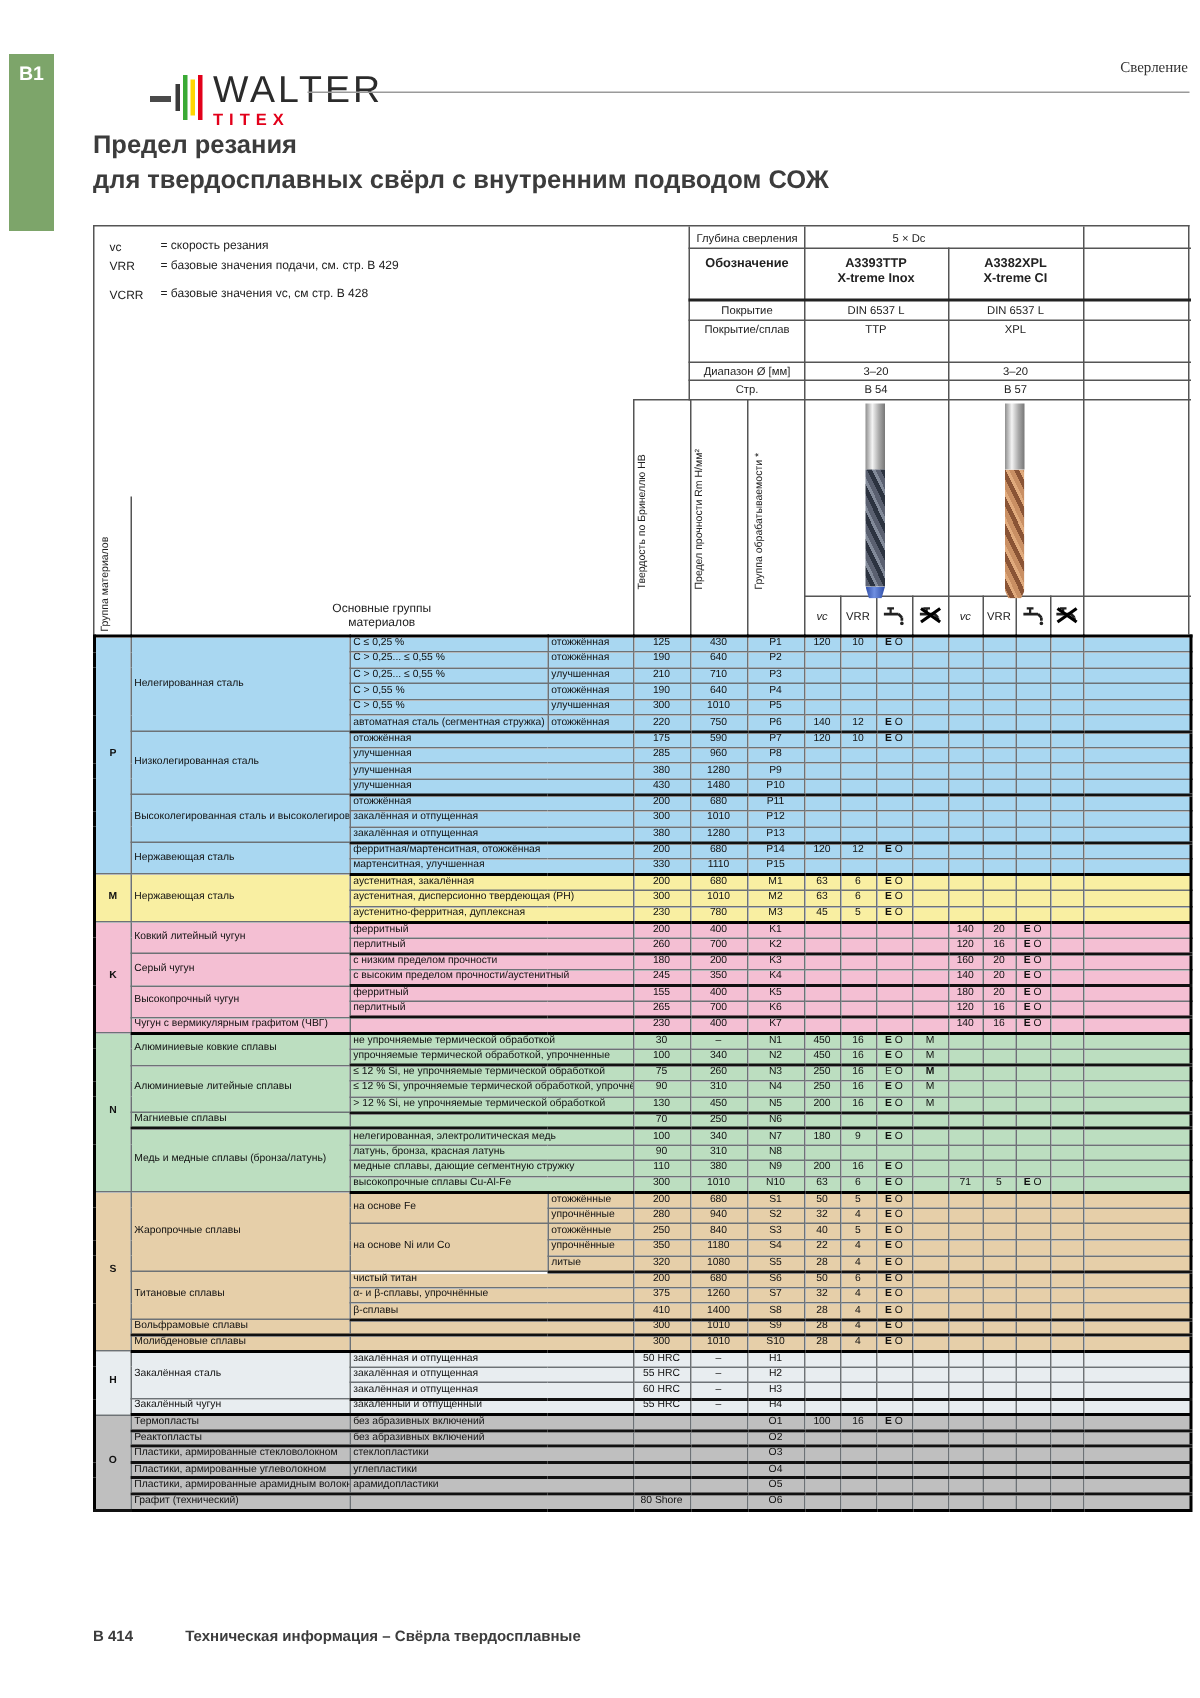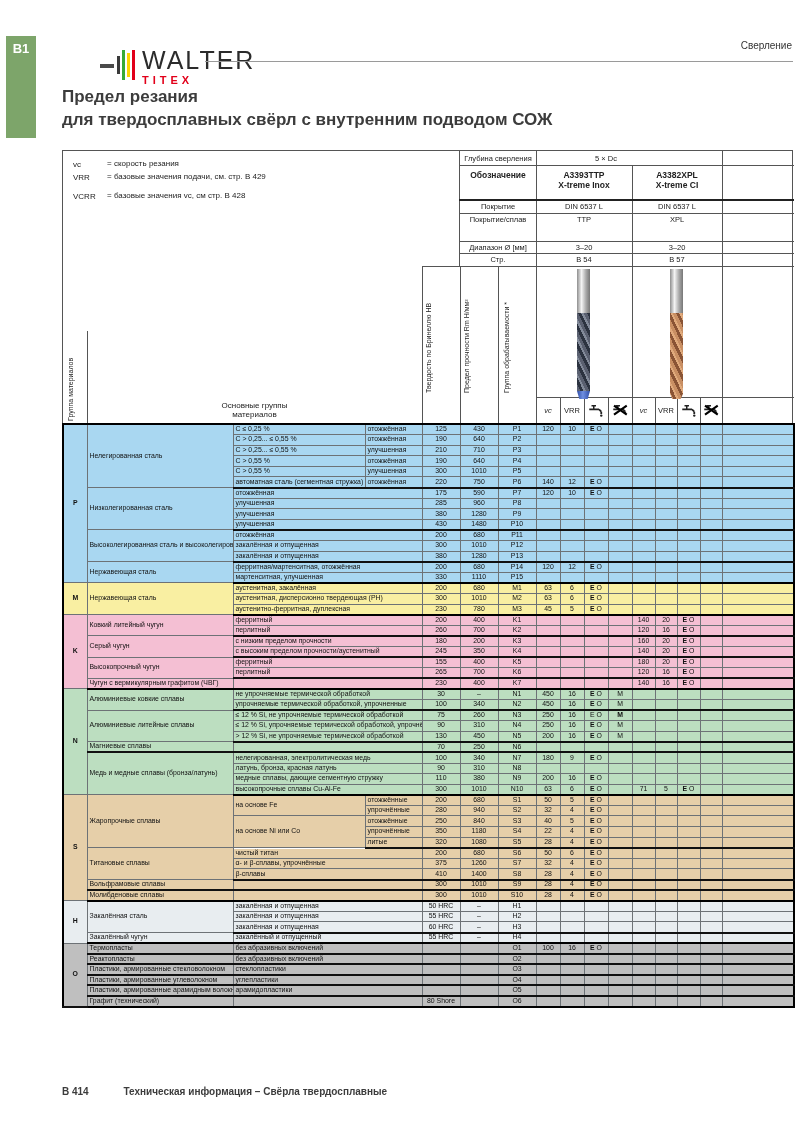--- a/index.html
+++ b/index.html
@@ -1,32 +1,32 @@
 <!DOCTYPE html>
 <html><head>
 <meta charset="utf-8">
 <style>
   html,body{margin:0;padding:0;background:#e9e9e9;}
   *{box-sizing:border-box;font-family:"Liberation Sans",sans-serif;}
   .page{position:relative;width:800px;height:1132px;background:#fff;margin:0 auto;outline:1px solid #c6c6c6;overflow:hidden;}
 
   
-  .b1tab{position:absolute;left:6px;top:36px;width:30px;height:102px;background:#7da56a;color:#fff;
+  .b1tab{position:absolute;left:6px;top:36px;width:30px;height:118px;background:#7da56a;color:#fff;
          font-weight:bold;font-size:13px;text-align:center;padding-top:5px;}
   .logo{position:absolute;left:100px;top:48px;display:flex;align-items:flex-start;}
   .logo-mark{display:flex;align-items:center;height:34px;margin-right:5px;}
   .logo-dash{width:14px;height:4px;background:#4a4a4a;margin-right:3px;margin-top:2px;}
   .lbar{width:3px;margin-right:2px;}
   .b0{height:18px;background:#3a3a3a;}
   .b1{height:30px;background:#3aaa35;}
   .b2{height:24px;background:#ffd500;}
   .b3{height:30px;background:#e2001a;}
   .logo-walter{font-size:25px;font-weight:normal;letter-spacing:2px;color:#2b2b2b;line-height:1;}
   .logo-titex{font-size:11px;font-weight:bold;letter-spacing:4px;color:#e2001a;line-height:1;margin-top:2px;}
-  .hdr-right{position:absolute;right:8px;top:40px;font-size:10px;color:#333;}
+  .hdr-right{position:absolute;right:8px;top:40px;font-size:10px;color:#333;font-family:Liberation Serif, serif;}
   .hdr-rule{position:absolute;left:205px;right:7px;top:61px;height:1px;background:#9a9a9a;}
   .title{position:absolute;left:62px;top:86px;margin:0;font-size:17px;line-height:1.35;color:#3c3c3c;font-weight:bold;}
 
   
   .hdrbox{position:absolute;left:62px;top:150px;width:731px;height:273px;border:1px solid #555;border-bottom:none;font-size:7.5px;color:#222;}
   .abs{position:absolute;}
   .vline{position:absolute;width:1px;background:#555;}
   .hline{position:absolute;height:1px;background:#555;}
   .hline.bold{height:2px;background:#222;}
   .cellc{display:flex;align-items:center;justify-content:center;text-align:center;overflow:hidden;}

